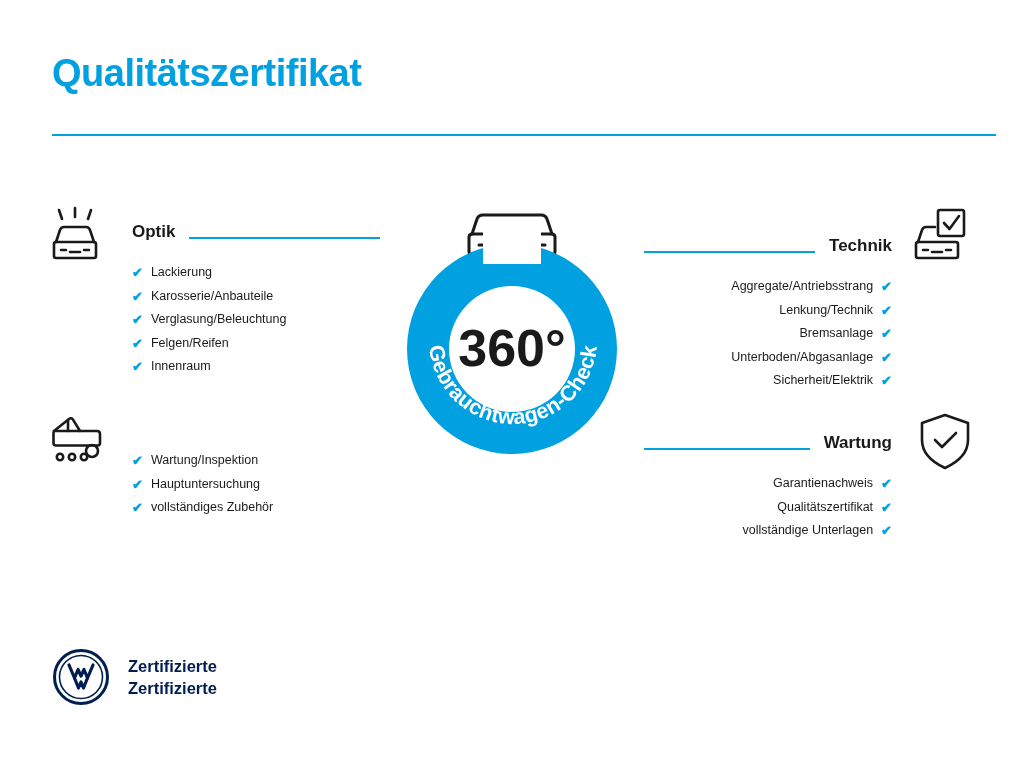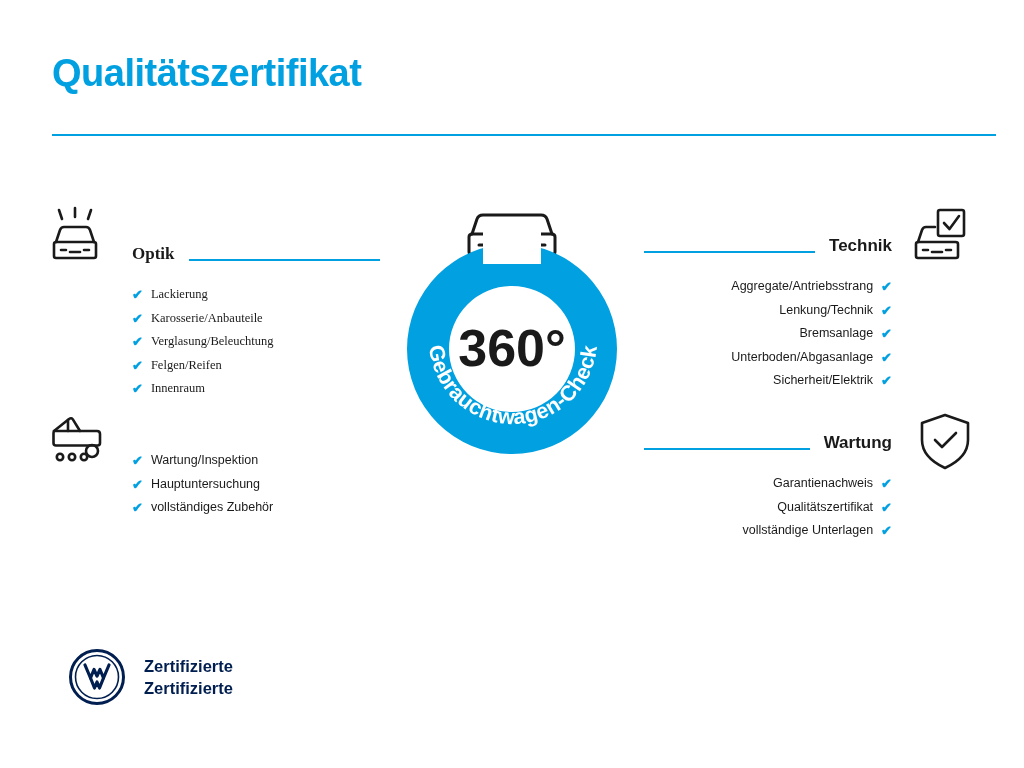--- a/index.html
+++ b/index.html
@@ -134,21 +134,21 @@
     font-family: "Liberation Sans", sans-serif;
     font-size: 21.5px;
     font-weight: bold;
     fill: #ffffff;
     letter-spacing: 0.2px;
   }
 
   
   .footer {
     position: absolute;
-    left: 68px;
+    left: 52px;
     top: 648px;
     display: flex;
     align-items: center;
     text-align: center;
   }
   .footer-text {
     margin-left: 18px;
     font-size: 16.5px;
     font-weight: bold;
     color: #001e50;
@@ -165,21 +165,21 @@
 
   <div class="icon-box" style="left:48px; top:206px;">
     <svg width="66" height="64" viewBox="0 0 66 64" fill="none" stroke="#1a1a1a" stroke-width="2.6" stroke-linecap="round" stroke-linejoin="round">
       <path d="M14 13 L11 4 M27 11 L27 2 M40 13 L43 4"></path>
       <path d="M8 36 L12 24 C12.7 22 14 21 16 21 L38 21 C40 21 41.3 22 42 24 L46 36"></path>
       <path d="M6 38 C6 36.5 7 36 8.5 36 L45.5 36 C47 36 48 36.5 48 38 L48 50 C48 51.3 47 52 46 52 L8 52 C7 52 6 51.3 6 50 Z"></path>
       <path d="M13 44 L18 44 M36 44 L41 44"></path>
       <path d="M22 46 L32 46"></path>
     </svg>
   </div>
-  <div class="section" style="left:132px; top:244px; width:248px;font-family:Liberation Serif, serif;">
+  <div class="section" style="left:132px; top:222px; width:248px;">
     <div class="section-head">
       <div class="section-title">Optik</div>
       <div class="head-rule left-gap"></div>
     </div>
     <ul class="items left">
       <li>
           <span class="check">✔</span>
           <span>Lackierung</span>
         </li>
       <li>

